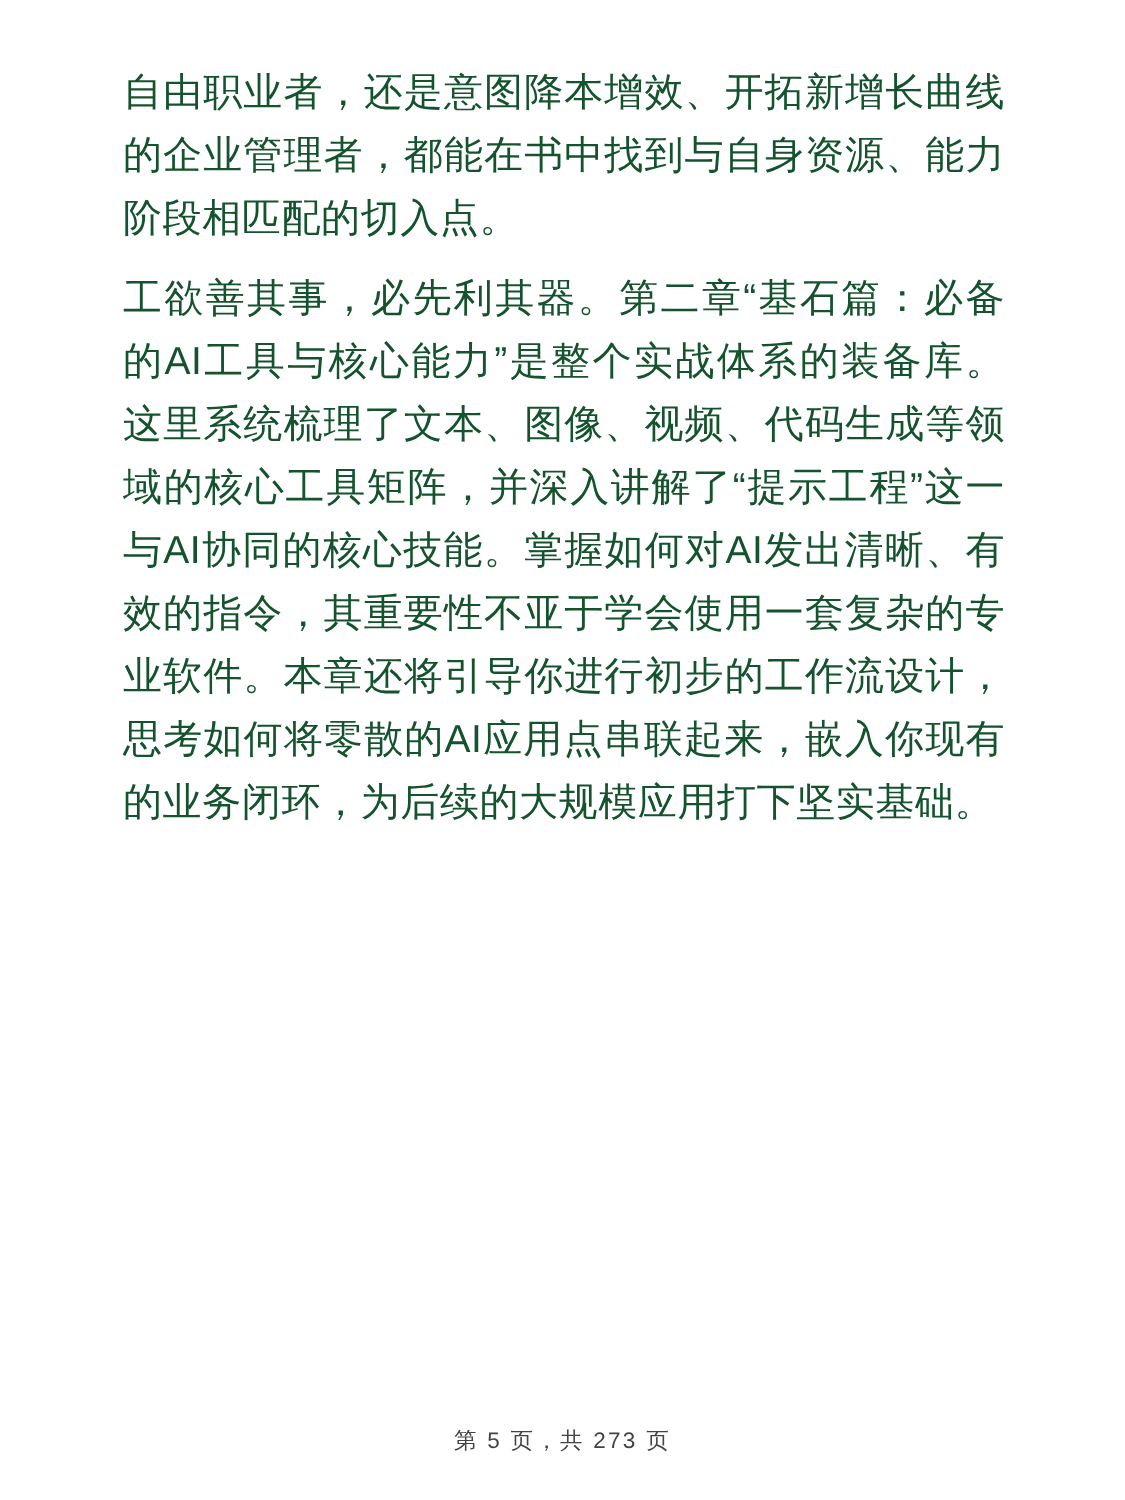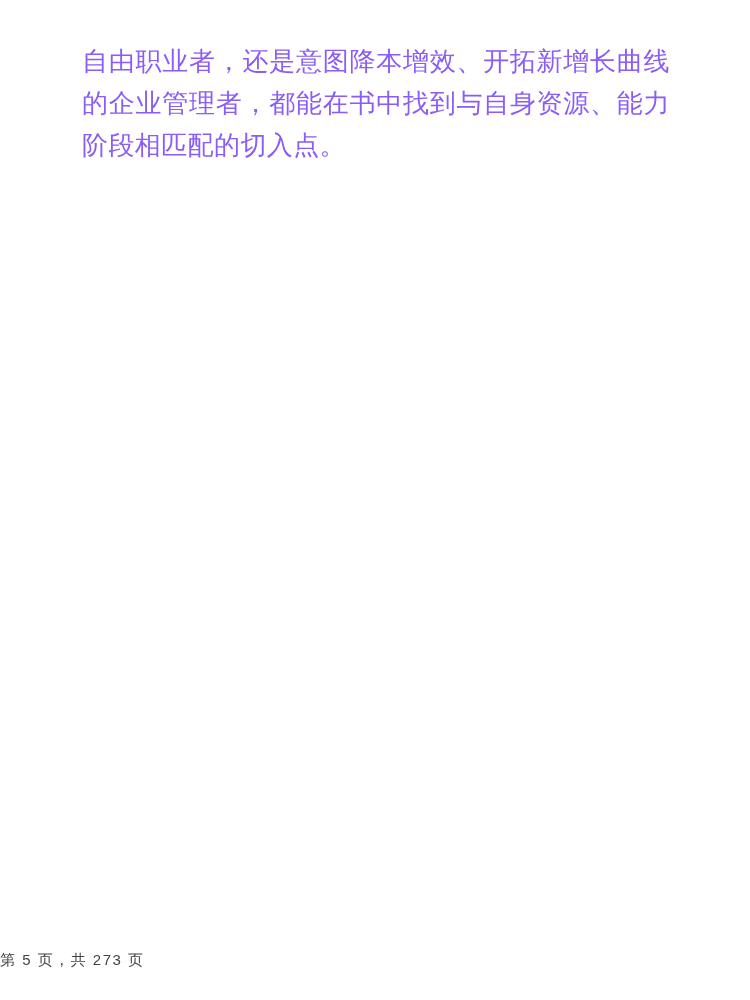--- a/index.html
+++ b/index.html
@@ -20,40 +20,41 @@
     background: #ffffff;
     box-sizing: border-box;
   }
   .content {
     padding: 40px 80px 0 82px;
   }
   .content p {
     margin: 0 0 11px 0;
     font-size: 26px;
     line-height: 42px;
-    color: #8b5cf6;
+    color: #14532d;
     text-align: justify;
     text-justify: inter-ideograph;
     letter-spacing: 0.4px;
     word-break: break-all;
   }
   .footer {
     position: absolute;
     left: 0;
     right: 0;
     bottom: 30px;
-    text-align: left;
+    text-align: center;
     font-size: 15px;
     color: #444444;
     letter-spacing: 1.5px;
   }
 </style>
 </head>
 <body>
 
 <div class="page">
   <div class="content">
     <p>自由职业者，还是意图降本增效、开拓新增长曲线的企业管理者，都能在书中找到与自身资源、能力阶段相匹配的切入点。</p>
+    <p>工欲善其事，必先利其器。第二章“基石篇：必备的AI工具与核心能力”是整个实战体系的装备库。这里系统梳理了文本、图像、视频、代码生成等领域的核心工具矩阵，并深入讲解了“提示工程”这一与AI协同的核心技能。掌握如何对AI发出清晰、有效的指令，其重要性不亚于学会使用一套复杂的专业软件。本章还将引导你进行初步的工作流设计，思考如何将零散的AI应用点串联起来，嵌入你现有的业务闭环，为后续的大规模应用打下坚实基础。</p>
   </div>
   <div class="footer">
     <span>第 5 页，共 273 页</span>
   </div>
 </div>
 
 </body></html>

